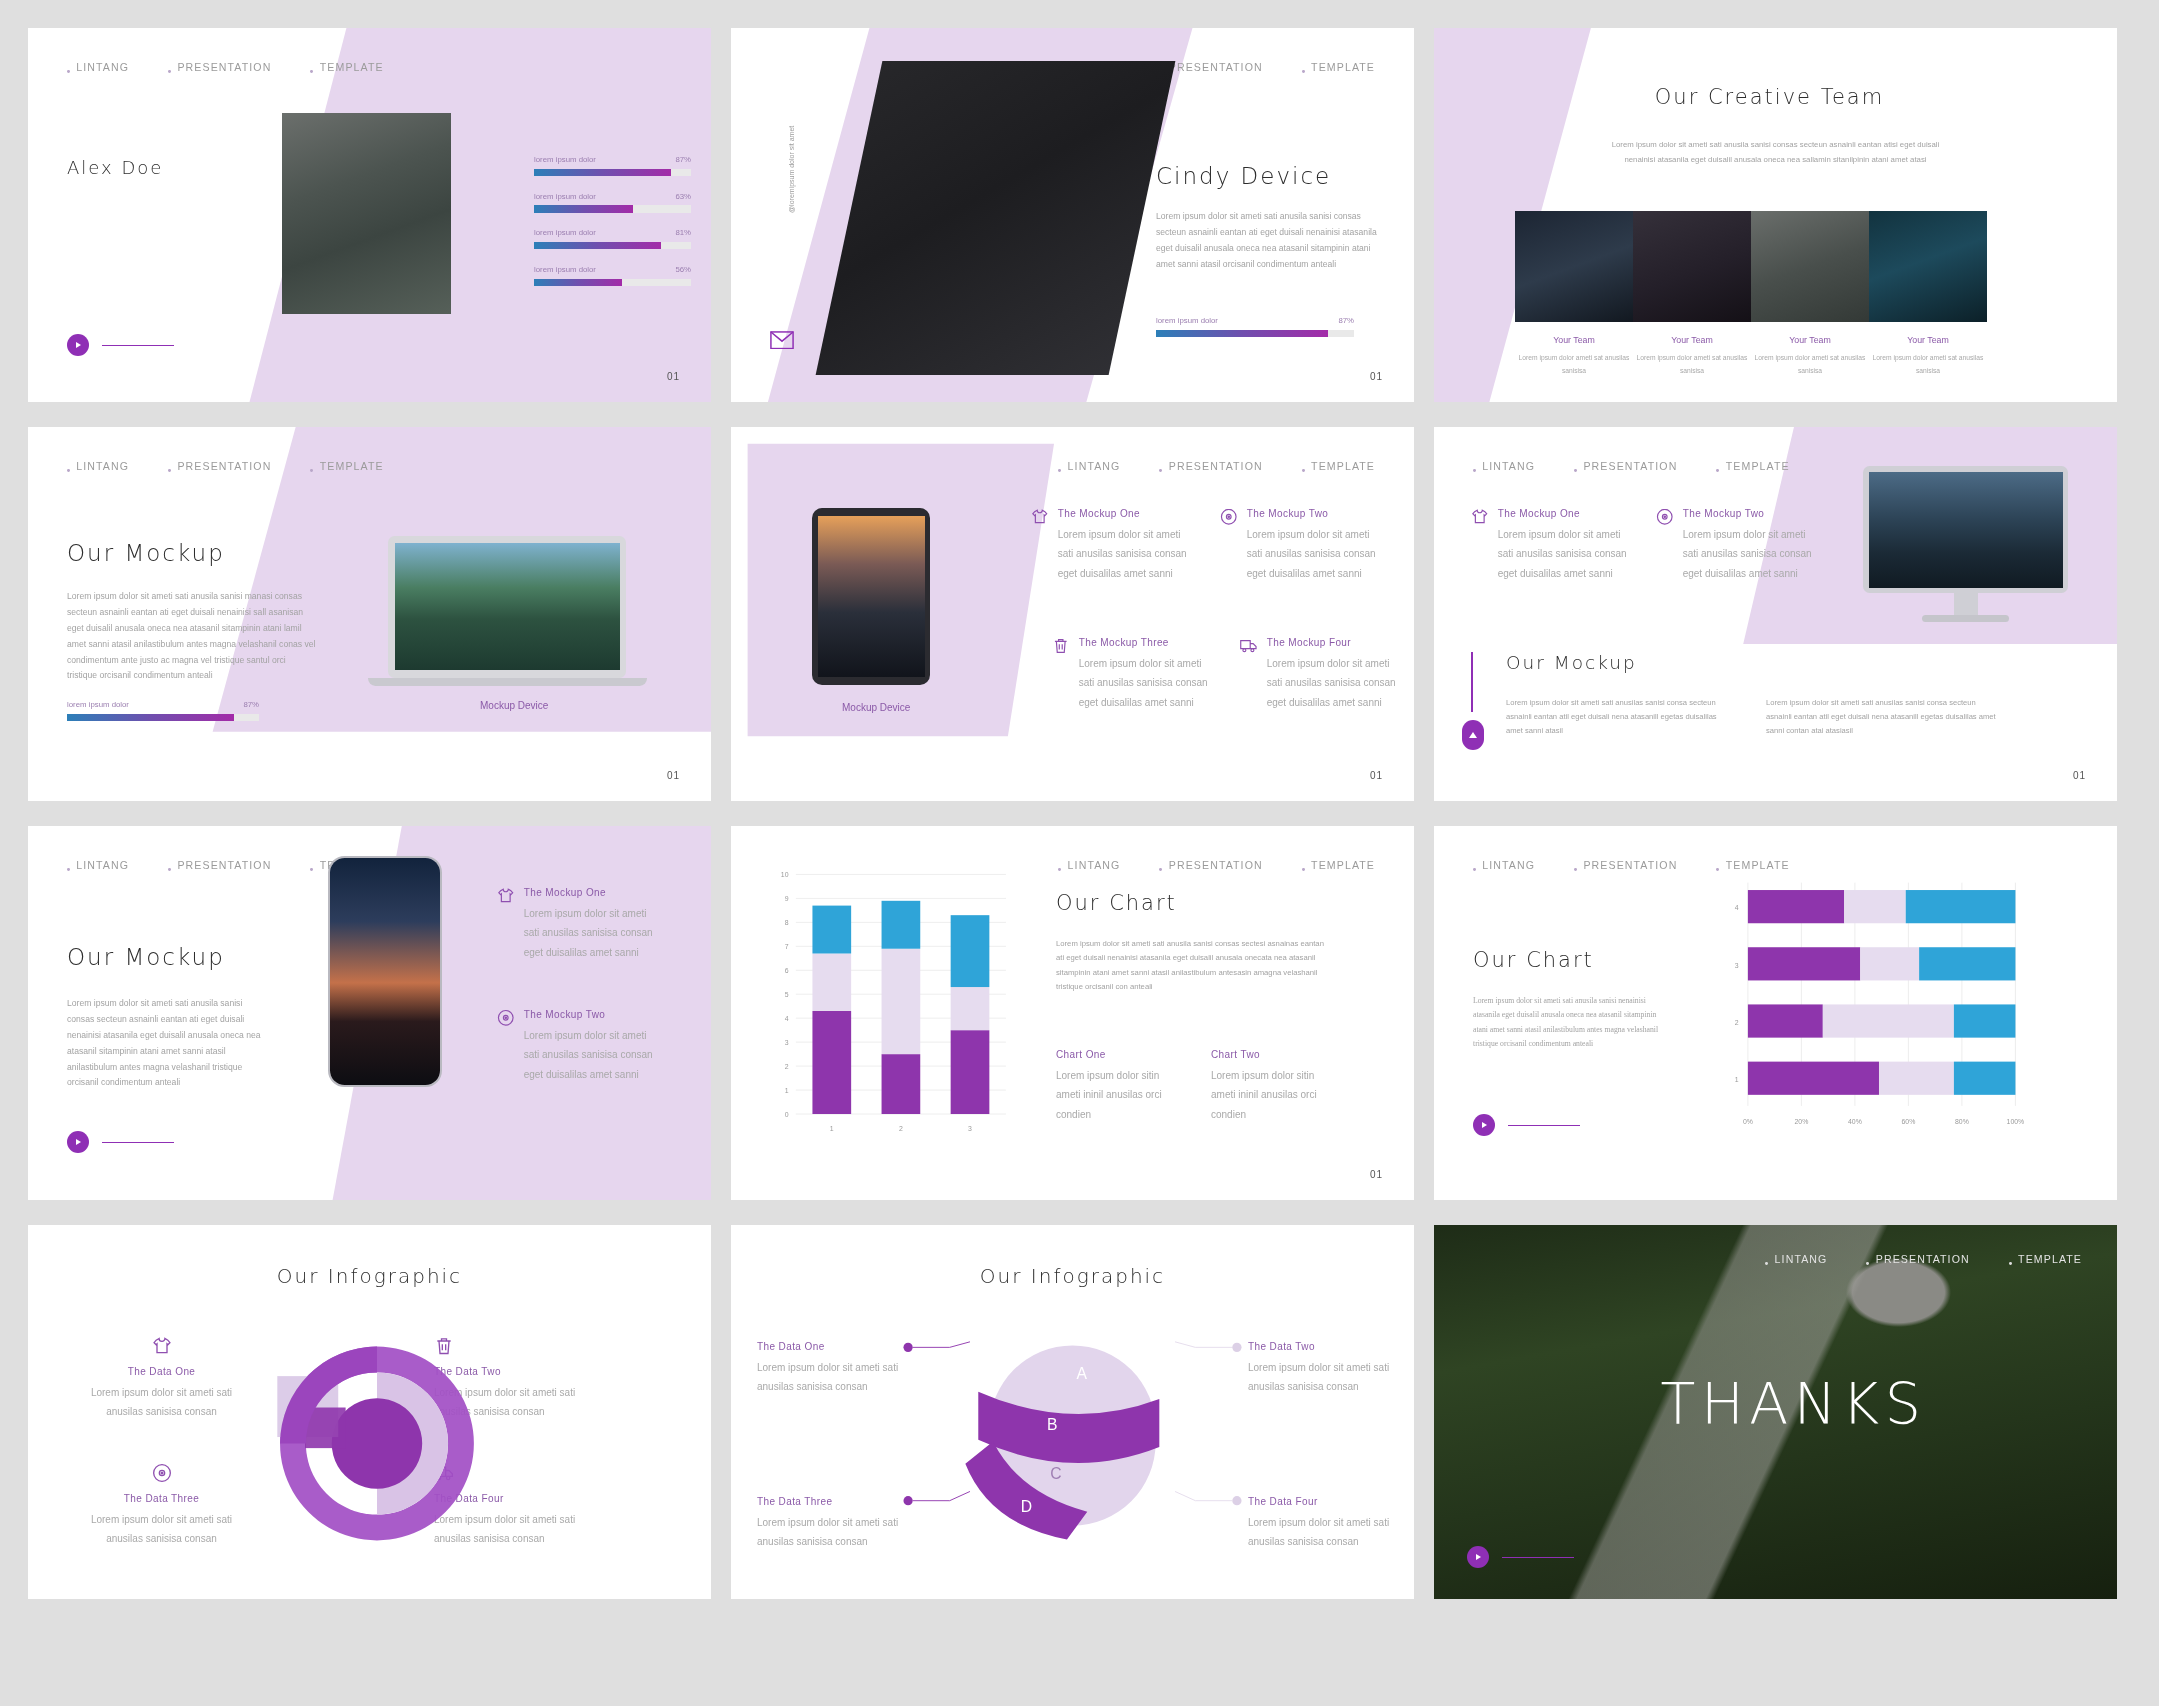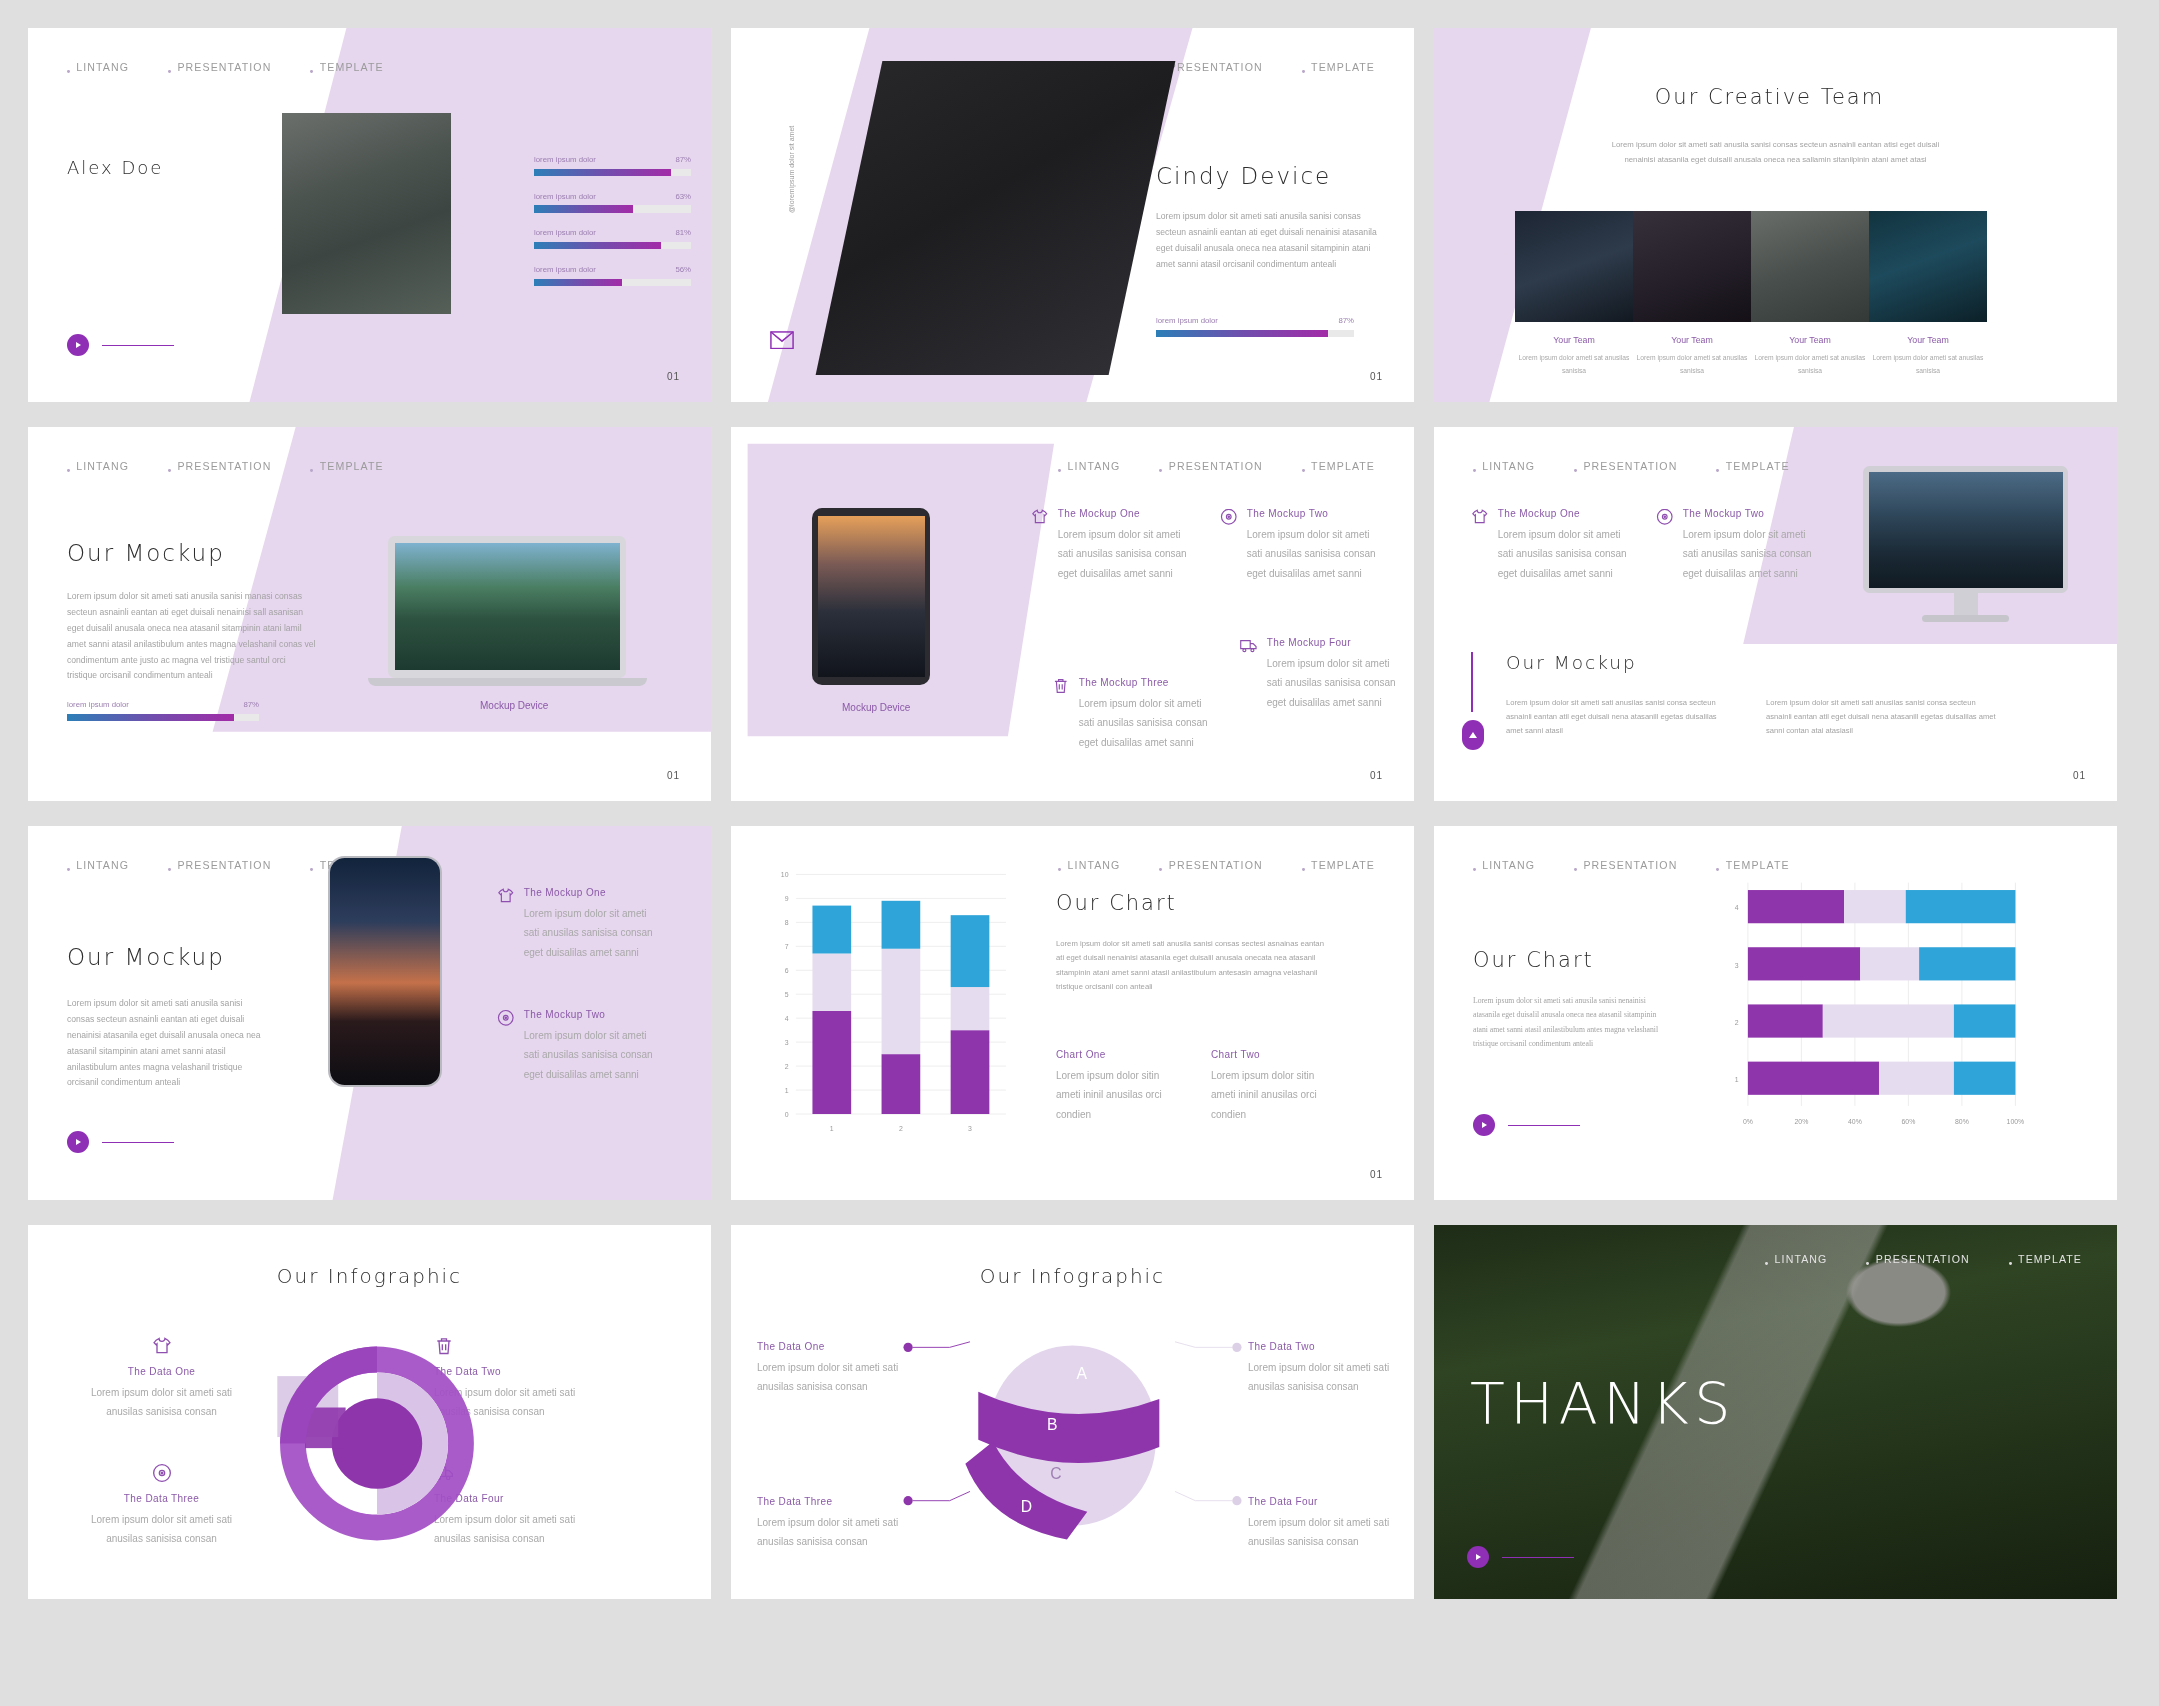--- a/index.html
+++ b/index.html
@@ -306,21 +306,21 @@
       <svg class="ico" width="17.5" height="17.5" viewBox="0 0 24 24">
         <circle cx="12" cy="12" r="10"></circle>
           <circle cx="12" cy="12" r="3.2"></circle>
           <circle cx="12" cy="12" r="1" fill="#8f4fb0"></circle>
       </svg>
       <div>
         <div class="feat-title">The Mockup Two</div>
         <div class="feat-body" style="width:137px">Lorem ipsum dolor sit ameti sati anusilas sanisisa consan eget duisalilas amet sanni</div>
       </div>
     </div>
-    <div style="position:absolute;left:321px;top:210px;width:231px;display:flex;gap:9.2px;margin-top:40px;">
+    <div style="position:absolute;left:321px;top:210px;width:231px;display:flex;gap:9.2px;">
       <svg class="ico" width="17.5" height="17.5" viewBox="0 0 24 24">
         <path d="M4 6 h16 M9 6 V3.5 h6 V6 M6 6 l1.2 15 h9.6 L18 6"></path>
           <path d="M10 10 v7 M14 10 v7"></path>
       </svg>
       <div>
         <div class="feat-title">The Mockup Three</div>
         <div class="feat-body" style="width:137px">Lorem ipsum dolor sit ameti sati anusilas sanisisa consan eget duisalilas amet sanni</div>
       </div>
     </div>
     <div style="position:absolute;left:509px;top:210px;width:231px;display:flex;gap:9.2px;">
@@ -685,21 +685,21 @@
         </span>
       <span class="nv">
           <i class="dot" style="background:#ddd"></i>
           <span>PRESENTATION</span>
         </span>
       <span class="nv">
           <i class="dot" style="background:#ddd"></i>
           <span>TEMPLATE</span>
         </span>
     </div>
-    <div style="position:absolute;left:0;right:0;top:146px;color:#ffffff;
+    <div style="position:absolute;left:0;right:0;top:146px;text-align:center;color:#ffffff;
                 font-family:'DejaVu Sans',sans-serif;font-weight:300;font-size:57px;letter-spacing:5.5px;margin-left:36px;">THANKS</div>
     <div class="play-wrap" style="position:absolute;left:33px;bottom:31px;">
       <div class="play-btn">
           <i></i>
         </div>
       <div class="play-line"></div>
     </div>
   </div>
 
 </div>

